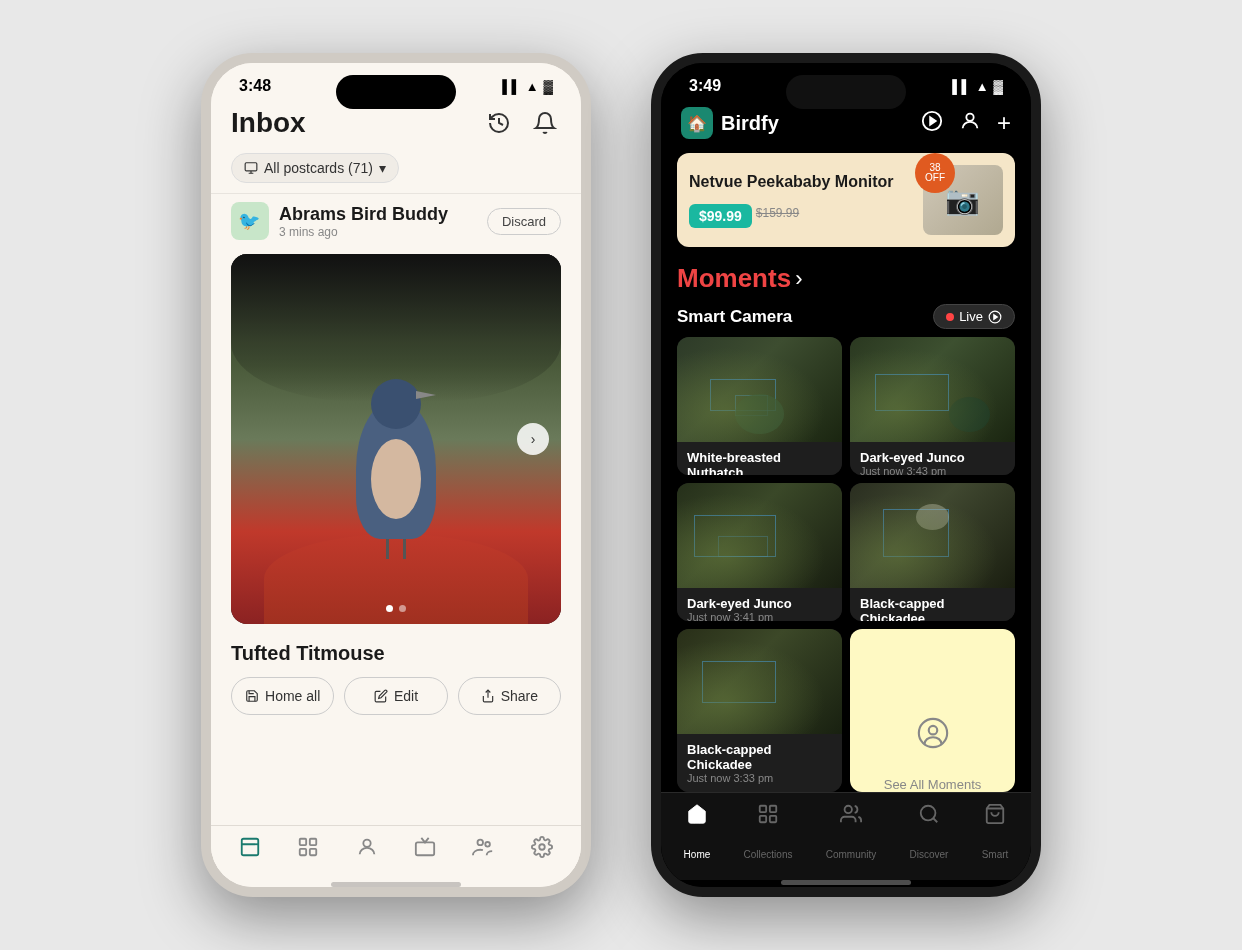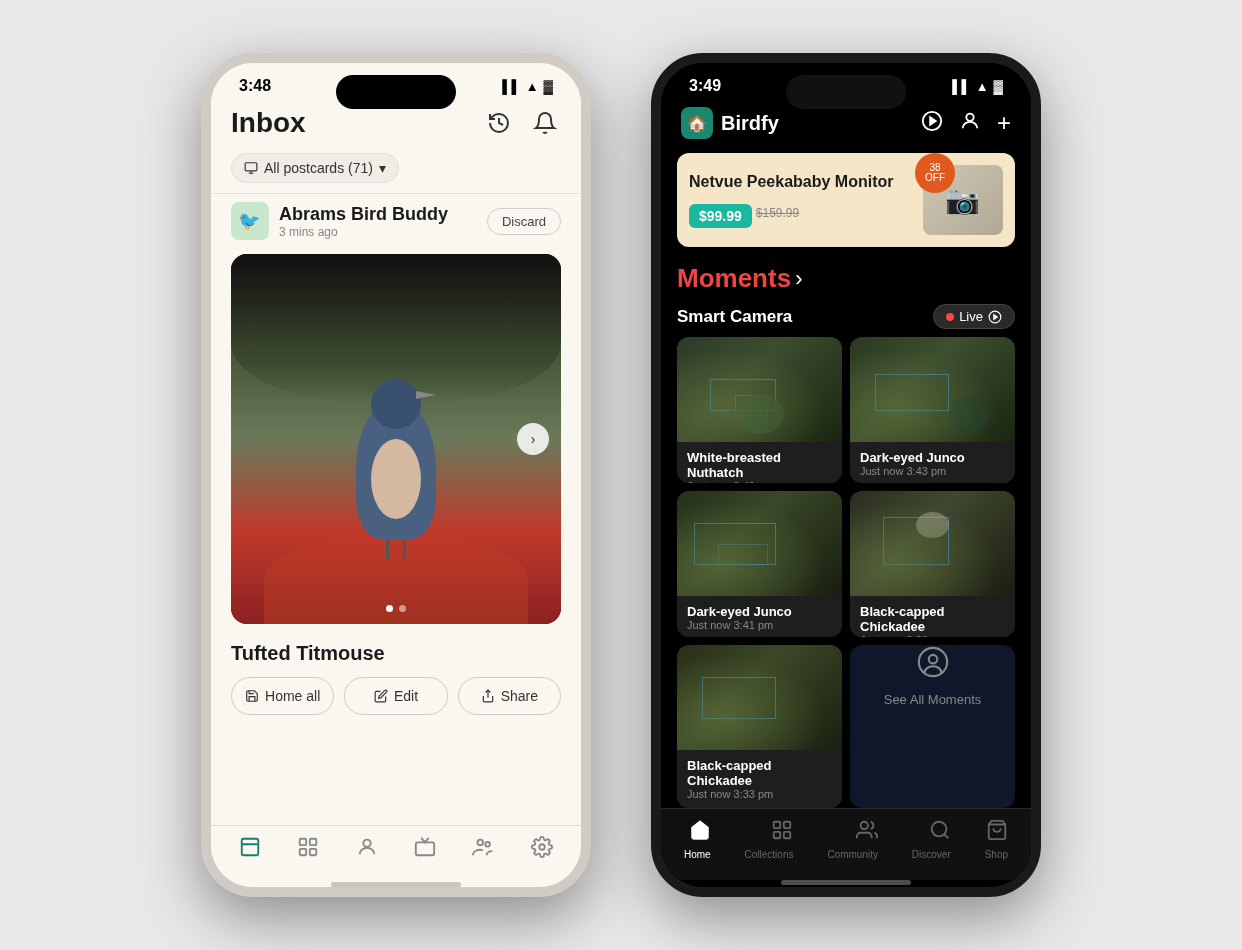--- a/index.html
+++ b/index.html
@@ -521,46 +521,46 @@
       color: #fff;
     }
     .bird-tile-time {
       font-size: 11px;
       color: #888;
     }
 
     
     .see-all-tile {
       border-radius: 12px;
-      background: #0f172a;
+      background: #fef9c3;
       display: flex;
       flex-direction: column;
       align-items: center;
-      justify-content: flex-start;
-      gap: 6px;
+      justify-content: flex-end;
+      gap: 20px;
       cursor: pointer;
     }
     .see-all-icon { font-size: 28px; color: #888; }
     .see-all-text { font-size: 13px; color: #888; font-weight: 500; }
 
     
     .bottom-tabs-dark {
       display: flex;
       align-items: center;
       justify-content: space-around;
       padding: 10px 6px 20px;
       border-top: 1px solid #2a2a2a;
       background: #111;
       margin-top: auto;
     }
     .tab-item {
       display: flex;
       flex-direction: column;
-      align-items: flex-end;
-      gap: 2px;
+      align-items: center;
+      gap: 18px;
       cursor: pointer;
     }
     .tab-icon-dark { font-size: 22px; color: #666; }
     .tab-label-dark { font-size: 10px; color: #666; }
     .tab-item.active .tab-icon-dark { color: #fff; }
     .tab-item.active .tab-label-dark { color: #fff; }
     .home-indicator-dark {
       width: 130px;
       height: 5px;
       background: #fff;
@@ -921,18 +921,18 @@
         <span class="tab-label-dark">Discover</span>
       </div>
       <div class="tab-item">
         <div class="tab-icon-dark">
           <svg width="22" height="22" viewBox="0 0 24 24" fill="none" stroke="#666" stroke-width="2">
             <path d="M6 2L3 6v14a2 2 0 0 0 2 2h14a2 2 0 0 0 2-2V6l-3-4z"></path>
             <line x1="3" y1="6" x2="21" y2="6"></line>
             <path d="M16 10a4 4 0 0 1-8 0"></path>
           </svg>
         </div>
-        <span class="tab-label-dark">Shop</span>
+        <span class="tab-label-dark">Smart</span>
       </div>
     </div>
     <div class="home-indicator-dark"></div>
   </div>
 </div>
 
 </body></html>

